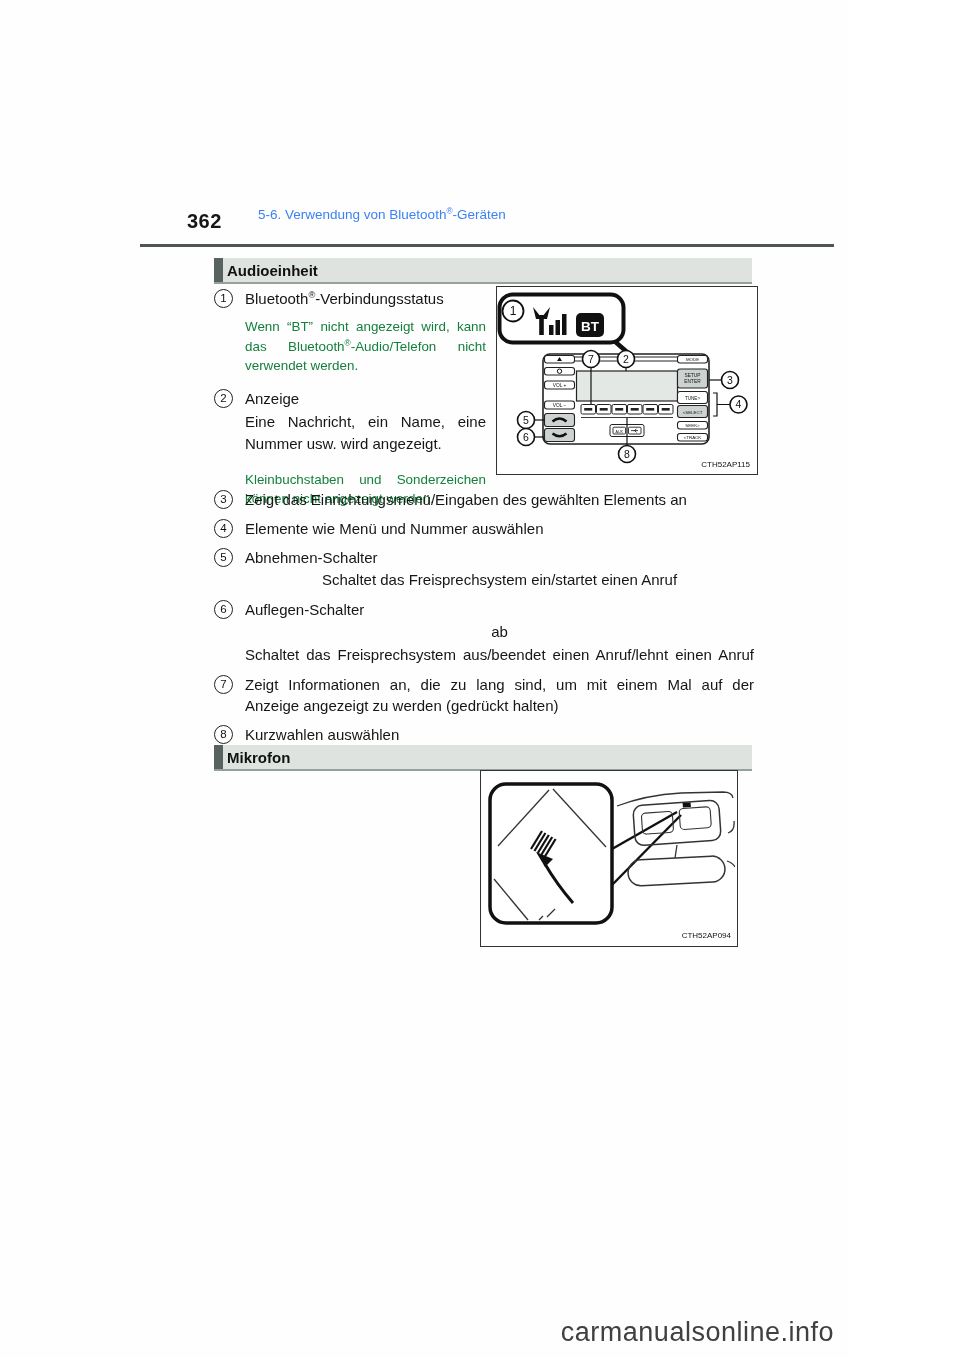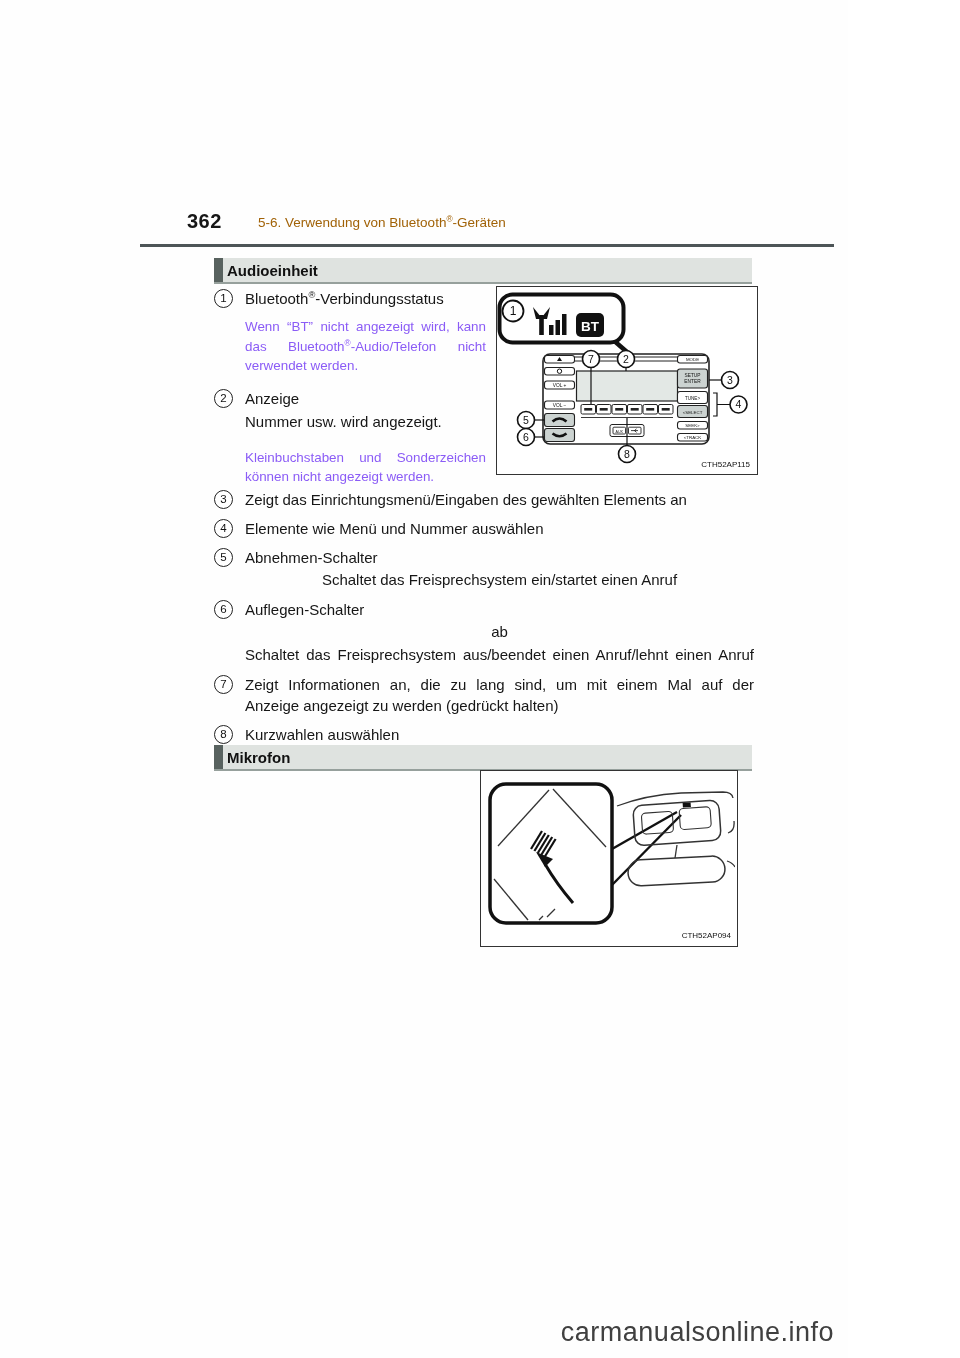--- a/index.html
+++ b/index.html
@@ -2,38 +2,38 @@
 <html><head>
 <meta charset="utf-8">
 <style>
   html,body{margin:0;padding:0;background:#fff;}
   .page{position:relative;width:848px;height:1358px;background:#fefefe;overflow:hidden;
         font-family:"Liberation Sans",sans-serif;color:#161616;}
   sup{font-size:62%;line-height:0;vertical-align:super;}
 
   
   .hdr-num{position:absolute;left:187px;top:210px;font-size:20px;font-weight:bold;letter-spacing:.5px;}
-  .hdr-title{position:absolute;left:258px;top:215px;font-size:13.5px;color:#a16207;}
+  .hdr-title{position:absolute;left:258px;top:207px;font-size:13.5px;color:#3b82f6;}
   .hdr-rule{position:absolute;left:140px;top:244px;width:694px;height:3px;background:#4d5557;}
 
   
   .sec-bar{position:absolute;left:214px;width:538px;height:24px;background:#dfe3e0;
            border-bottom:2px solid #96a09c;display:flex;align-items:center;}
   .sec-tab{width:9px;height:100%;background:#58625f;flex:0 0 9px;}
   .sec-title{font-size:15px;font-weight:bold;padding-left:4px;color:#111;}
   #sec-audio{top:258px;}
   #sec-mic{top:745px;}
 
   
   .item{position:relative;padding-left:31px;}
   .num-circle{position:absolute;left:0;top:1px;width:17px;height:17px;border:1.6px solid #222;
               border-radius:50%;font-size:11.5px;line-height:17px;text-align:center;color:#111;background:#fff;}
   .it-title{font-size:15px;line-height:21px;}
   .body-line{font-size:15px;line-height:22px;}
-  .small-line{font-size:13.4px;line-height:19.5px;color:#8b5cf6;}
+  .small-line{font-size:13.4px;line-height:19.5px;color:#15803d;}
   .force-just{text-align:justify;text-align-last:justify;}
 
   .col-left{position:absolute;left:214px;top:288px;width:272px;}
   .col-left .note{margin-top:8px;}
   .col-left .item2{margin-top:12px;}
   .col-left .body{margin-top:2px;}
   .col-left .note2{margin-top:15px;}
 
   .list-lower{position:absolute;left:214px;top:489px;width:540px;}
   .list-lower .item{margin-bottom:8px;}
@@ -70,20 +70,21 @@
         <div class="small-line force-just">Wenn “BT” nicht angezeigt wird, kann</div>
         <div class="small-line force-just"><span>das Bluetooth</span><sup>®</sup><span>-Audio/Telefon nicht</span></div>
         <div class="small-line">verwendet werden.</div>
       </div>
     </div>
 
     <div class="item item2">
       <span class="num-circle">2</span>
       <div class="it-title">Anzeige</div>
       <div class="body">
+        <div class="body-line force-just">Eine Nachricht, ein Name, eine</div>
         <div class="body-line">Nummer usw. wird angezeigt.</div>
       </div>
       <div class="note2">
         <div class="small-line force-just">Kleinbuchstaben und Sonderzeichen</div>
         <div class="small-line">können nicht angezeigt werden.</div>
       </div>
     </div>
   </div>
 
   <div class="fig" id="fig-audio">

